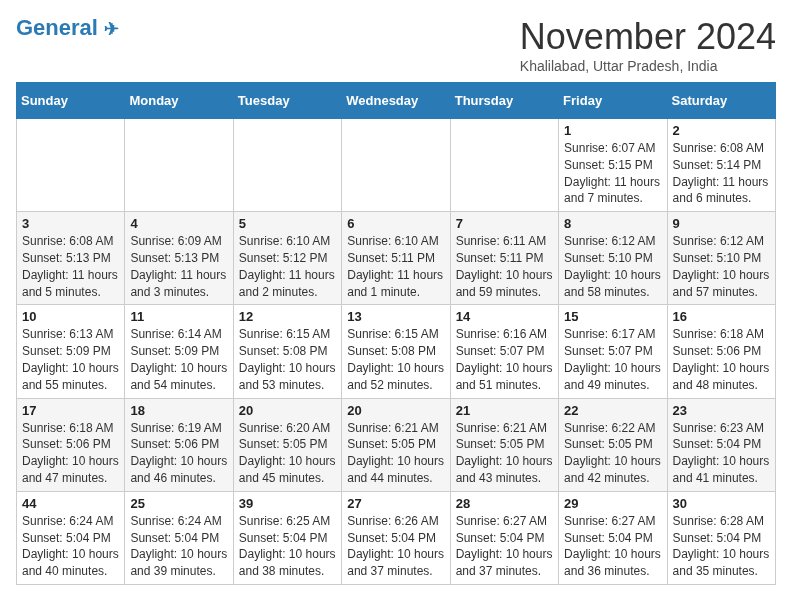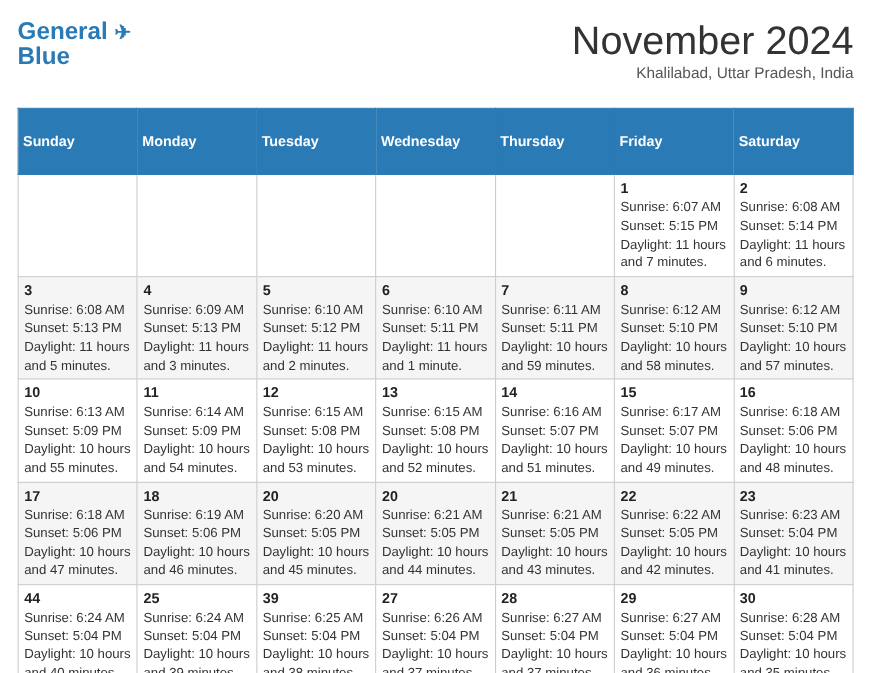--- a/index.html
+++ b/index.html
@@ -7,52 +7,51 @@
       font-family: Arial, sans-serif;
       background: #fff;
       width: 792px;
       min-height: 612px;
       padding: 16px;
     }
     .header {
       display: flex;
       align-items: flex-start;
       justify-content: space-between;
-      margin-bottom: 24px;
+      margin-bottom: 8px;
     }
     .logo {
       display: flex;
       flex-direction: column;
       align-items: flex-start;
     }
     .logo-row {
       display: flex;
       align-items: center;
     }
     .title-block {
-      text-align: right;
     }
     .month-title {
       font-size: 36px;
       font-weight: normal;
       color: #333;
     }
     .location {
       font-size: 14px;
       color: #555;
     }
     .calendar {
       width: 100%;
       border-collapse: collapse;
       font-size: 11px;
     }
     .calendar thead th {
       background: #2a7ab5;
       color: #fff;
-      padding: 22px 4px;
+      padding: 10px 4px;
       text-align: left;
       font-size: 13px;
       font-weight: bold;
       border: 1px solid #2a7ab5;
     }
     .calendar tbody td {
       border: 1px solid #ccc;
       vertical-align: top;
       padding: 4px 5px;
       width: 108px;
@@ -85,21 +84,20 @@
 <body>
 
 <div class="header">
   <div class="logo">
     <div class="logo-row">
       <div>
         <div style="font-size:22px; font-weight:bold; color:#333; line-height:1.05;">
           <span style="color:#2a7ab5;">General</span>
           <span style="color:#2a7ab5; font-size:18px;">✈</span>
         </div>
-        <div style="font-size:22px; font-weight:bold; color:#2a7ab5; line-height:1.05;">Blue</div>
       </div>
     </div>
   </div>
   <div class="title-block">
     <div class="month-title">November 2024</div>
     <div class="location">Khalilabad, Uttar Pradesh, India</div>
   </div>
 </div>
 
 <table class="calendar">

